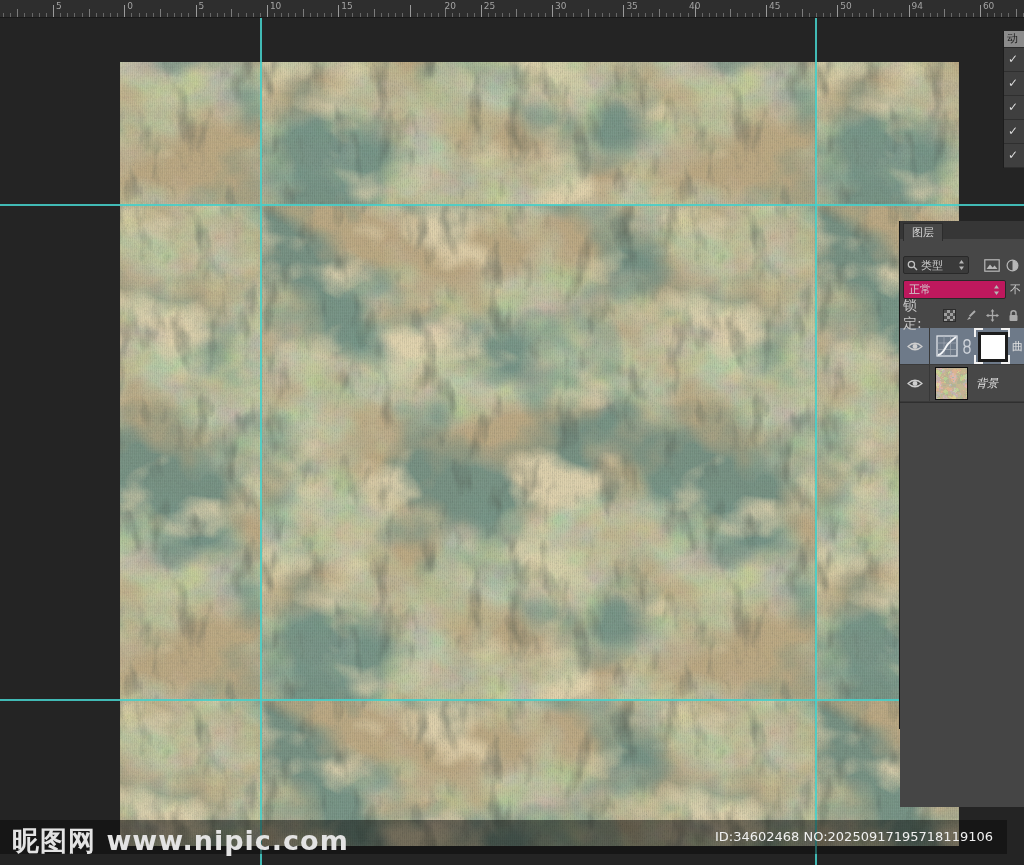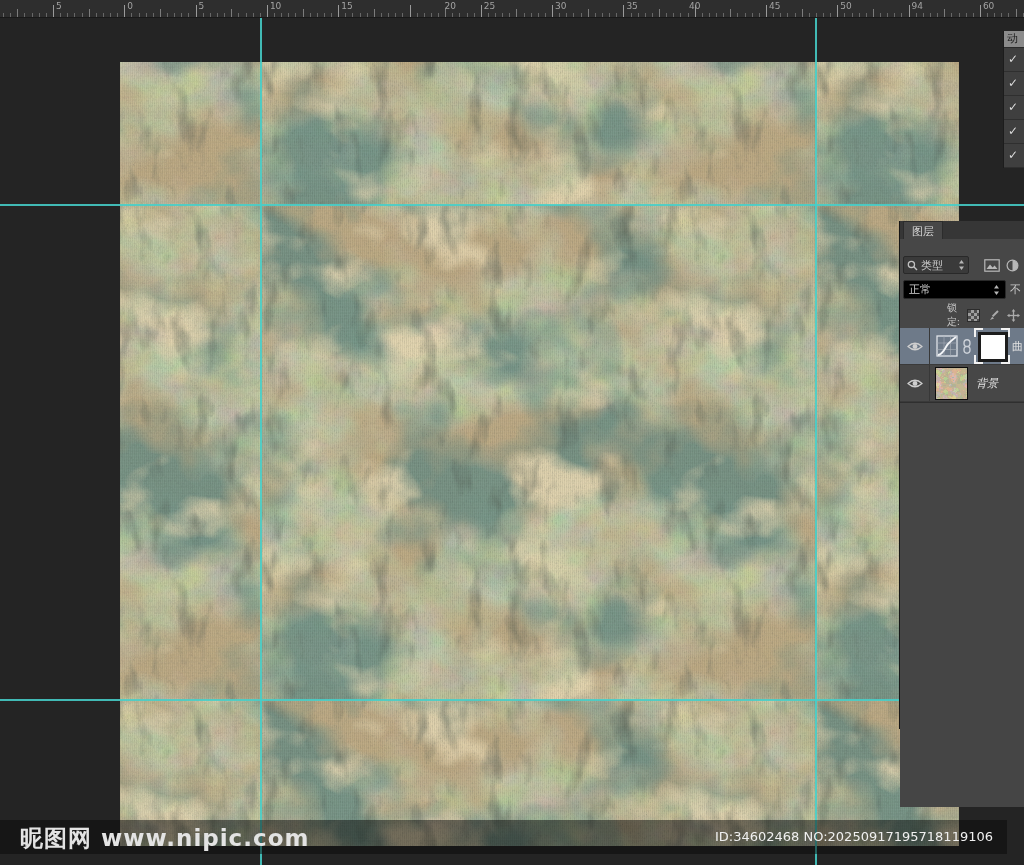--- a/index.html
+++ b/index.html
@@ -37,38 +37,38 @@
   
   #actions{position:absolute;left:1003px;top:31px;width:21px;z-index:20;
     border-left:1px solid #1c1c1c;}
   #actions .hdr{height:16px;background:#8b8b8b;color:#1e1e1e;font-size:11px;line-height:16px;
     padding-left:3px;overflow:hidden;border-bottom:1px solid #2a2a2a;}
   .acheck{height:23px;background:#3f3f3f;border-bottom:1px solid #2f2f2f;
     color:#dcdcdc;font-size:12px;line-height:23px;padding-left:4px;}
 
   
   #layers{position:absolute;left:899px;top:221px;width:125px;height:508px;z-index:20;
-    background:#474747;border-left:1px solid #151515;box-sizing:border-box;font-family:Liberation Serif, serif;}
+    background:#474747;border-left:1px solid #151515;box-sizing:border-box;}
   #tabbar{height:18px;background:#363636;}
   #layers-tab{display:inline-block;margin-left:3px;min-width:40px;height:18px;background:#474747;
     color:#d8d8d8;font-size:11px;line-height:18px;text-align:center;padding:0 4px;
     border:1px solid #2c2c2c;border-bottom:none;box-sizing:border-box;}
   .prow{position:relative;display:flex;align-items:center;}
   #filter-row{height:24px;padding:14px 3px 0 3px;}
   .combo{display:flex;align-items:center;background:#3a3a3a;border:1px solid #292929;
     border-radius:2px;height:18px;box-sizing:border-box;padding:0 3px;color:#cccccc;font-size:11px;gap:3px;}
   #kind-combo{width:66px;}
   .spacer{flex:1;}
   #blend-row{height:25px;padding:0 3px;}
-  #blend-select{width:112px;height:19px;display:flex;align-items:center;background:#000000;
+  #blend-select{width:112px;height:19px;display:flex;align-items:center;background:#be185d;
     border:1px solid #292929;border-radius:2px;box-sizing:border-box;padding:8px 5px;
     color:#d2d2d2;font-size:11px;}
   #opacity-partial{color:#c8c8c8;font-size:11px;margin-left:4px;}
   #lock-row{height:26px;padding:0 3px;gap:7px;}
-  #lock-label{color:#c8c8c8;font-size:10px;margin-left:44px;}
+  #lock-label{color:#c8c8c8;font-size:14px;}
   .lockicon{display:inline-flex;align-items:center;justify-content:center;width:15px;height:15px;}
   .checker{width:11px;height:11px;border:1px solid #2c2c2c;
     background:repeating-conic-gradient(#9e9e9e 0 25%,#4e4e4e 0 50%);background-size:6px 6px;}
 
   .layer-row{display:flex;align-items:stretch;height:36px;border-bottom:1px solid #3a3a3a;
     background:#474747;overflow:hidden;}
   .layer-row.selected{background:#6e7a89;}
   .eye-col{width:29px;min-width:29px;display:flex;align-items:center;justify-content:center;
     border-right:1px solid #383838;}
   .row-main{display:flex;align-items:center;flex:1;overflow:hidden;}
@@ -80,21 +80,21 @@
   .mcorner{position:absolute;width:7px;height:7px;}
   .mc-tl{left:0;top:0;border-left:2px solid #f2f2f2;border-top:2px solid #f2f2f2;}
   .mc-tr{right:0;top:0;border-right:2px solid #f2f2f2;border-top:2px solid #f2f2f2;}
   .mc-bl{left:0;bottom:0;border-left:2px solid #f2f2f2;border-bottom:2px solid #f2f2f2;}
   .mc-br{right:0;bottom:0;border-right:2px solid #f2f2f2;border-bottom:2px solid #f2f2f2;}
   #panel-empty{background:#454545;border-top:1px solid #2f2f2f;height:404px;}
 
   
   #wm-bar{position:absolute;left:0;top:820px;width:1007px;height:34px;background:rgba(8,8,8,0.5);
     z-index:25;}
-  #wm-site{position:absolute;left:20px;top:3px;font-size:23px;font-weight:bold;color:#e3e3e3;
+  #wm-site{position:absolute;left:12px;top:3px;font-size:27px;font-weight:bold;color:#e3e3e3;
     letter-spacing:1px;}
   #wm-id{position:absolute;right:14px;top:9px;font-size:13px;color:#f0f0f0;}
 </style>
 </head>
 <body>
 
 <div id="app">
 
   <div id="ruler">
     <div>

